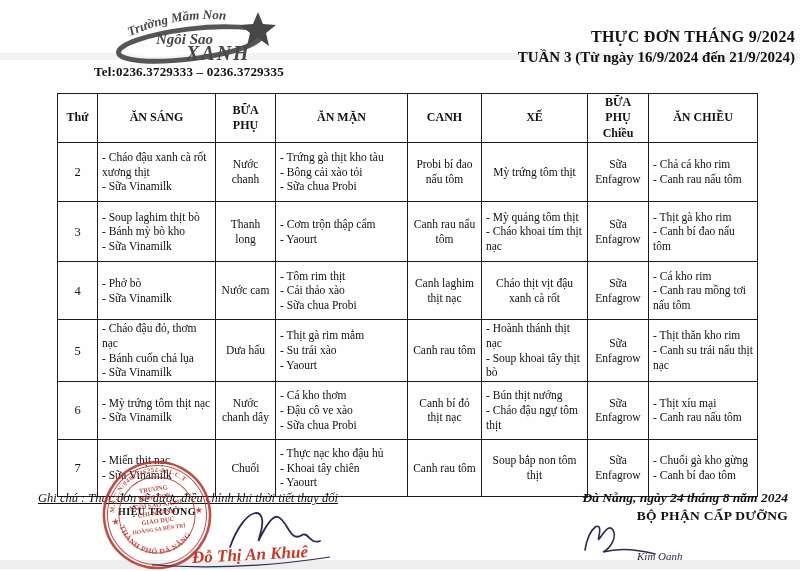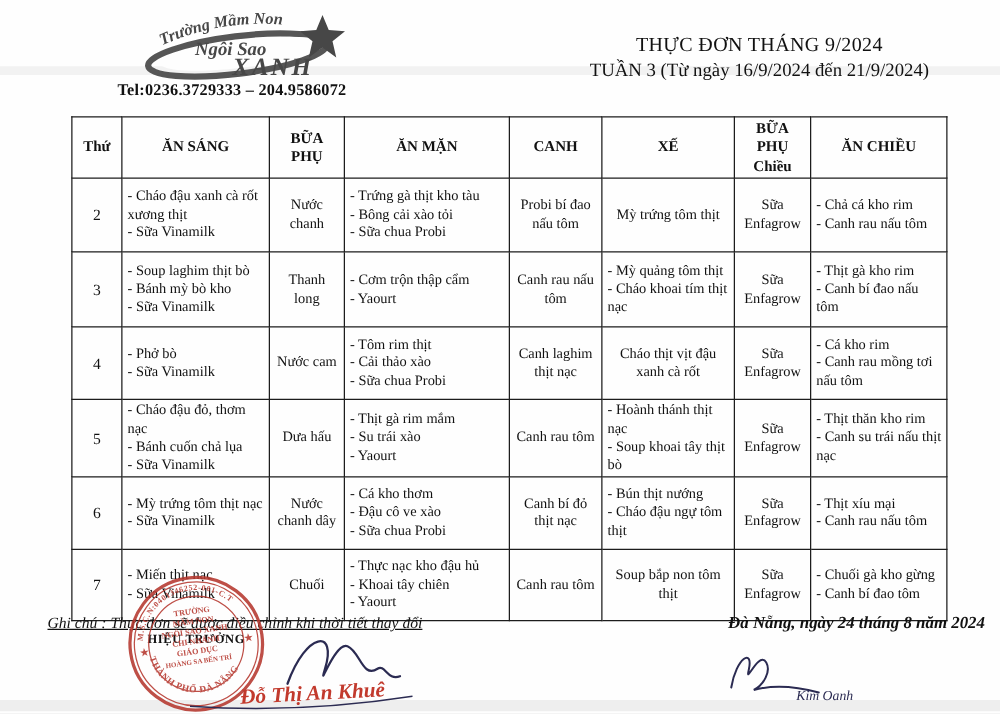--- a/index.html
+++ b/index.html
@@ -5,21 +5,21 @@
   html,body{margin:0;padding:0;background:#e8e8e8;}
   #page{position:relative;width:800px;height:571px;background:#fefefe;overflow:hidden;
         font-family:"Liberation Serif","DejaVu Serif",serif;color:#111;}
   
   .streak{position:absolute;left:0;width:800px;background:#9a9a9a;pointer-events:none;}
   .streak.s1{top:53px;height:7px;opacity:.12;}
   .streak.s2{top:560px;height:9px;opacity:.16;}
   
   #logo{position:absolute;left:98px;top:4px;}
   #tel{position:absolute;left:94px;top:64px;font-weight:bold;font-size:13px;letter-spacing:.2px;}
-  #title-block{position:absolute;left:420px;top:28px;width:375px;text-align:center;font-weight:normal;}
+  #title-block{position:absolute;left:420px;top:28px;width:375px;text-align:right;font-weight:bold;}
   #title-line1{font-size:16px;letter-spacing:.3px;}
   #title-line2{font-size:15px;margin-top:3px;}
   
   #menu-table{position:absolute;left:57px;top:93px;border-collapse:collapse;table-layout:fixed;}
   #menu-table th,#menu-table td{border:1.4px solid #1c1c1c;padding:1px 4px;vertical-align:middle;
       font-size:11.5px;line-height:1.28;overflow:hidden;}
   #menu-table th{font-weight:bold;text-align:center;font-size:12px;padding:1px 2px;}
   #menu-table td.day{text-align:center;font-size:12.5px;}
   #menu-table td.list{text-align:left;}
   #menu-table td.center{text-align:center;}
@@ -49,21 +49,21 @@
     <ellipse cx="92" cy="40" rx="72" ry="15" fill="none" stroke="#565656" stroke-width="5" transform="rotate(-7 92 40)"></ellipse>
     <ellipse cx="96" cy="39" rx="66" ry="11" fill="#fefefe" stroke="none" transform="rotate(-7 96 39)"></ellipse>
     <text font-size="13" font-style="italic" font-weight="bold" fill="#474747">
       <textPath href="#arc" startOffset="4">Trường Mầm Non</textPath>
     </text>
     <polygon points="160,8 165,20 178,21 168,29 171,42 160,34 149,42 152,29 142,21 155,20" fill="#474747"></polygon>
     <text x="58" y="40" font-size="15" font-style="italic" font-weight="bold" fill="#474747">Ngôi Sao</text>
     <text x="88" y="56" font-size="20" font-style="italic" font-weight="bold" letter-spacing="2" fill="#474747">XANH</text>
   </svg>
 
-  <div id="tel">Tel:0236.3729333 – 204.9586072</div>
+  <div id="tel">Tel:0236.3729333 – 0236.3729335</div>
 
   <div id="title-block">
     <div id="title-line1">THỰC ĐƠN THÁNG 9/2024</div>
     <div id="title-line2">TUẦN 3 (Từ ngày 16/9/2024 đến 21/9/2024)</div>
   </div>
 
   <table id="menu-table">
       <colgroup>
         <col style="width: 40px;">
         <col style="width: 118px;">
@@ -279,20 +279,21 @@
           </td>
         </tr>
       </tbody>
     </table>
 
   <div id="note">Ghi chú : Thực đơn sẽ được điều chỉnh khi thời tiết thay đổi</div>
   <div id="left-title">HIỆU TRƯỞNG</div>
 
   <div id="right-block">
     <div id="right-date">Đà Nẵng, ngày 24 tháng 8 năm 2024</div>
+    <div id="right-title">BỘ PHẬN CẤP DƯỠNG</div>
   </div>
 
   <svg id="stamp-svg" width="114" height="114" viewBox="0 0 114 114">
     <g transform="rotate(-8 57 57)">
       <circle cx="57" cy="57" r="53" fill="none" stroke-width="2.6" stroke="#b5372e"></circle>
       <circle cx="57" cy="57" r="49.5" fill="none" stroke-width="1" stroke="#b5372e"></circle>
       <circle cx="57" cy="57" r="38" fill="none" stroke-width="1" stroke="#b5372e"></circle>
       <defs>
         <path id="stamp-top" d="M 14 57 A 43 43 0 1 1 100 57" fill="none"></path>
         <path id="stamp-bot" d="M 18 57 A 39 39 0 0 0 96 57" fill="none"></path>

